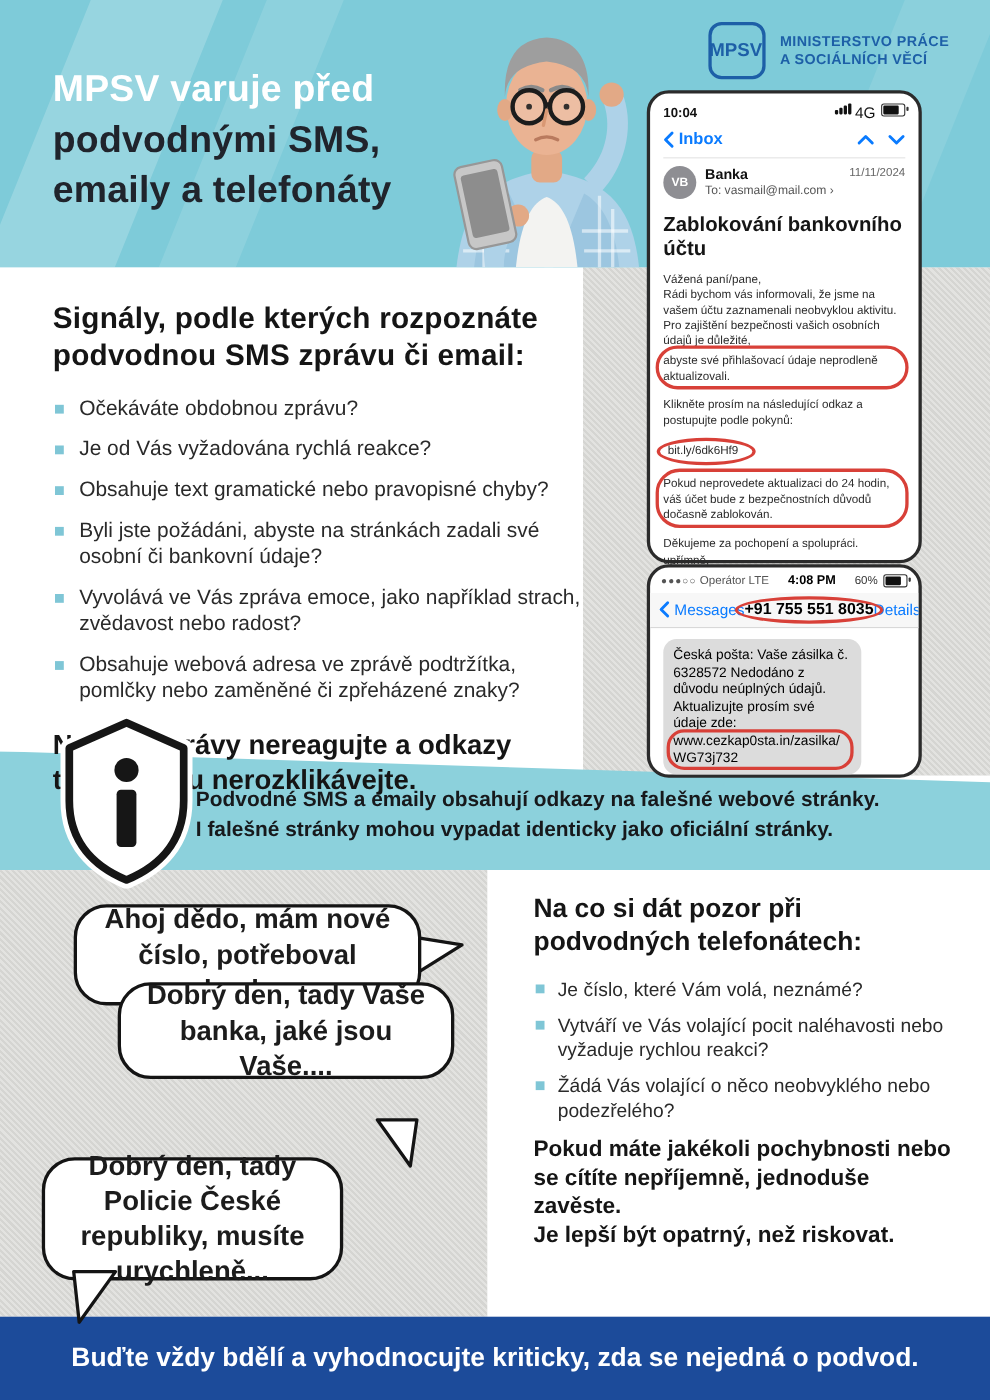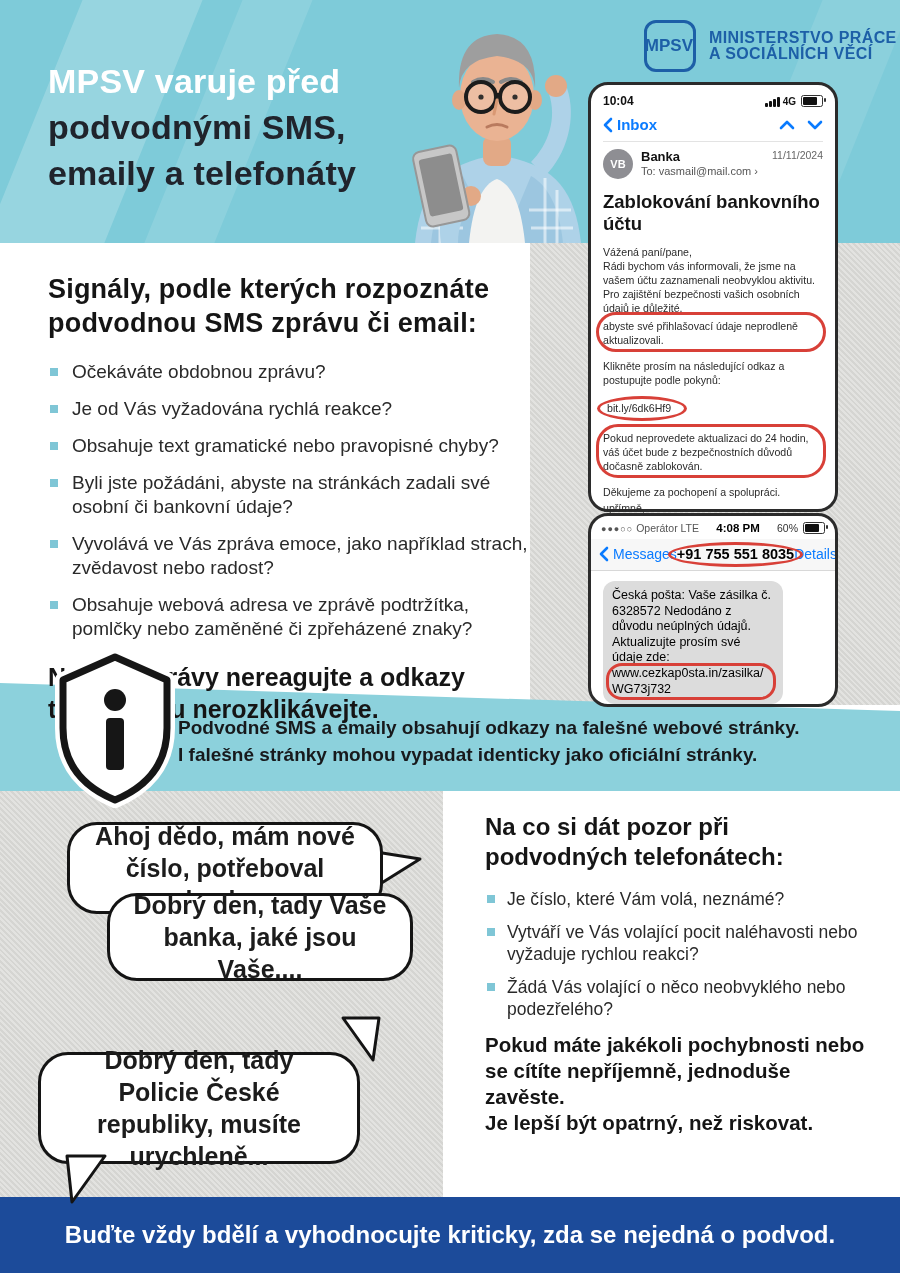--- a/index.html
+++ b/index.html
@@ -21,31 +21,31 @@
   .footer{position:absolute;left:0;top:1197px;width:900px;height:76px;background:#1c4b9a;z-index:4;}
   .footer-text{width:100%;text-align:center;line-height:76px;color:#fff;font-size:24px;font-weight:700;}
 
   
   .title{position:absolute;left:48px;top:58px;z-index:3;font-weight:800;font-size:34px;line-height:46px;letter-spacing:.2px;}
   .title .l1{color:#ffffff;}
   .title .l2,.title .l3{color:#20242c;}
   .logo-wrap{position:absolute;left:644px;top:20px;z-index:3;display:flex;align-items:center;}
   .logo-box{width:46px;height:46px;border:3.5px solid #1d5fa7;border-radius:12px;display:flex;
             align-items:center;justify-content:flex-end;color:#1d5fa7;font-weight:800;font-size:17px;line-height:18px;}
-  .ministry{margin-left:13px;color:#1d5fa7;font-weight:800;font-size:16px;line-height:16px;letter-spacing:.4px;}
+  .ministry{margin-left:13px;color:#1d5fa7;font-weight:800;font-size:13px;line-height:16px;letter-spacing:.4px;}
 
   .man{position:absolute;left:345px;top:0;z-index:2;}
 
   
   .phone{position:absolute;background:#fff;border:3px solid #2b2b2b;border-radius:20px;z-index:10;box-sizing:border-box;}
   .phone1{left:588px;top:82px;width:250px;height:430px;padding:9px 12px;}
   .phone2{left:588px;top:513px;width:250px;height:194px;padding:6px 0 0 0;overflow:hidden;}
 
   .statusrow{display:flex;justify-content:space-between;align-items:center;font-size:12px;font-weight:700;color:#111;}
-  .sicons{display:flex;align-items:flex-end;gap:3px;font-weight:700;font-size:10px;}
+  .sicons{display:flex;align-items:flex-start;gap:3px;font-weight:400;font-size:14px;}
   .bars{display:flex;align-items:flex-end;gap:1px;}
   .bars i{display:block;width:3px;background:#111;border-radius:1px;}
   .batt{width:20px;height:10px;border:1.5px solid #333;border-radius:2.5px;position:relative;margin-left:2px;}
   .batt::after{content:"";position:absolute;left:1px;top:1px;bottom:1px;width:70%;background:#111;border-radius:1px;}
   .batt::before{content:"";position:absolute;right:-4px;top:2px;width:2px;height:4px;background:#333;border-radius:1px;}
 
   .navrow{display:flex;justify-content:space-between;align-items:center;margin-top:8px;color:#0a7bff;font-size:15px;font-weight:600;}
   .navleft{display:flex;align-items:center;gap:4px;}
   .chevs{display:flex;gap:12px;}
   .divider{height:1px;background:#e3e3e3;margin:8px 0 7px;}
@@ -99,21 +99,21 @@
   
   .shield{position:absolute;left:52px;top:648px;z-index:3;}
   .band-text{position:absolute;left:178px;top:714px;z-index:3;font-size:19px;line-height:27px;font-weight:800;color:#17191c;}
 
   
   .bubble{position:absolute;background:#fff;border:3px solid #141414;border-radius:30px;z-index:6;
           display:flex;align-items:center;justify-content:center;text-align:center;
           font-size:25px;line-height:32px;font-weight:700;color:#1c1c1c;padding:14px 20px;box-sizing:border-box;}
   .b1{left:67px;top:822px;width:316px;height:92px;}
   .b2{left:107px;top:893px;width:306px;height:88px;}
-  .b3{left:38px;top:1052px;width:322px;height:112px;}
+  .b3{left:38px;top:1052px;width:274px;height:112px;}
   .tail{position:absolute;z-index:5;}
   .tail polygon{fill:#fff;stroke:#141414;stroke-width:3;stroke-linejoin:round;}
   .t1{left:372px;top:844px;}
   .t2{left:338px;top:1014px;z-index:7;}
   .t3{left:60px;top:1152px;z-index:7;}
 
   
   .calls{position:absolute;left:485px;top:812px;width:386px;z-index:3;}
   .calls h2{margin:0 0 16px;font-size:24px;line-height:30px;font-weight:800;color:#151515;}
   .calls .blist li{font-size:17.5px;line-height:22px;margin-bottom:11px;padding-left:22px;}

